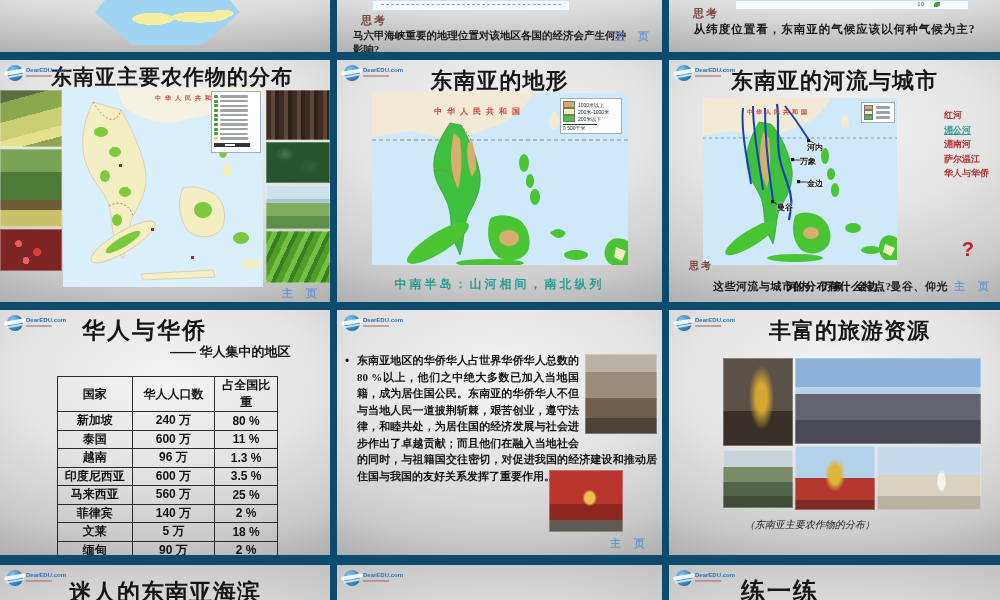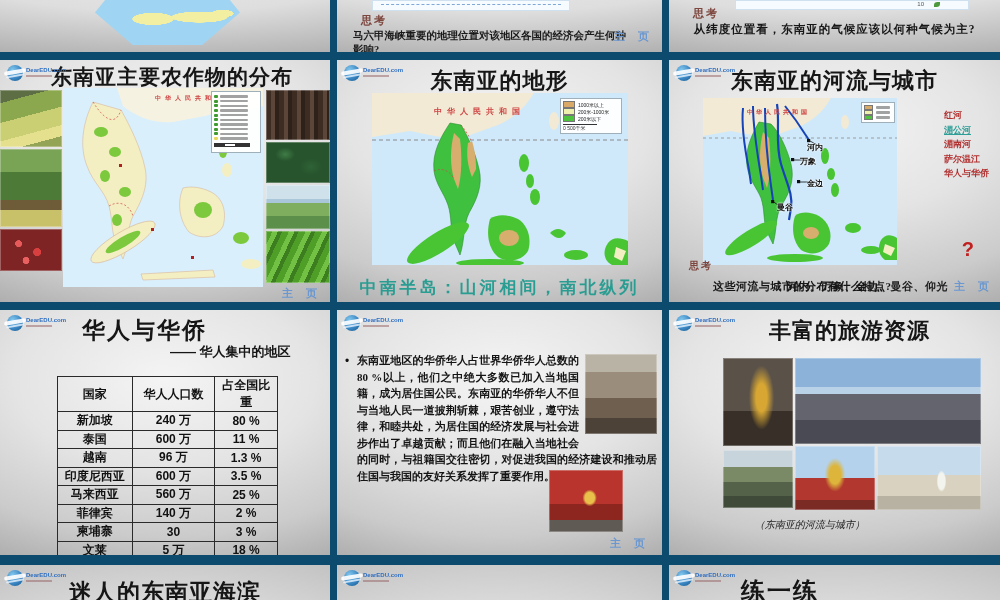--- a/index.html
+++ b/index.html
@@ -84,21 +84,21 @@
   #s-r2c2 .title{top:6px;font-size:22px;}
   .map2{position:absolute;background:#cfe9fb;}
   #s-r2c2 .map2{left:35px;top:33px;width:256px;height:172px;}
   #s-r2c2 .chinalabel{left:62px;top:13px;font-size:8px;letter-spacing:5px;}
   #s-r2c2 .legendbox{right:6px;top:5px;width:62px;}
   .lg-row{display:flex;align-items:center;gap:3px;height:7px;}
   .lg-sw{width:10px;height:5px;border:0.5px solid #777;flex:0 0 auto;}
   .lg-lb{font-size:5px;color:#222;white-space:nowrap;}
   .lg-scale{font-size:5px;color:#333;margin-top:2px;border-top:1px solid #333;width:34px;}
   .caption-teal{position:absolute;left:0;width:100%;text-align:center;font-weight:bold;
-                color:#2a9d92;font-size:17px;letter-spacing:3px;}
+                color:#2a9d92;font-size:12px;letter-spacing:3px;}
   #s-r2c2 .caption-teal{top:216px;}
 
   #s-r2c3{left:669px;top:60px;width:331px;height:242px;}
   #s-r2c3 .title{top:6px;font-size:22px;}
   #s-r2c3 .map2{left:34px;top:38px;width:194px;height:167px;}
   #s-r2c3 .chinalabel{left:44px;top:10px;font-size:6px;letter-spacing:3px;}
   #s-r2c3 .legendbox{right:2px;top:4px;width:34px;}
   #s-r2c3 .lg-row{height:5px;}
   #s-r2c3 .lg-sw{width:7px;height:3.5px;}
   .city{position:absolute;font-size:8px;font-weight:bold;color:#101010;text-shadow:0 0 2px #fff,0 0 2px #fff;white-space:nowrap;}
@@ -429,25 +429,20 @@
             <td>马来西亚</td>
             <td>560 万</td>
             <td>25 %</td>
           </tr>
           <tr>
             <td>菲律宾</td>
             <td>140 万</td>
             <td>2 %</td>
           </tr>
           <tr>
-            <td>柬埔寨</td>
-            <td>30</td>
-            <td>3 %</td>
-          </tr>
-          <tr>
             <td>文莱</td>
             <td>5 万</td>
             <td>18 %</td>
           </tr>
           <tr>
             <td>缅甸</td>
             <td>90 万</td>
             <td>2 %</td>
           </tr>
         </tbody>
@@ -472,21 +467,21 @@
       </div>
     </div>
 
   <div class="slide with-logo" id="s-r3c3">
     <div class="title">丰富的旅游资源</div>
     <div class="ph dancer" style="left:54px;top:48px;width:70px;height:88px;"></div>
     <div class="ph boro" style="left:126px;top:48px;width:186px;height:86px;"></div>
     <div class="ph angkor" style="left:54px;top:140px;width:70px;height:58px;"></div>
     <div class="ph shwe" style="left:126px;top:136px;width:80px;height:64px;"></div>
     <div class="ph merlion" style="left:208px;top:136px;width:104px;height:64px;"></div>
-    <div class="caption">（东南亚的河流与城市）</div>
+    <div class="caption">（东南亚主要农作物的分布）</div>
   <div class="logo">
         <span class="logo-ball"></span>
         <span class="logo-txt">DearEDU.com</span>
       </div>
     </div>
 
   <div class="slide with-logo partial-top" id="s-r4c1">
     <div class="title">迷人的东南亚海滨</div>
   <div class="logo">
         <span class="logo-ball"></span>

